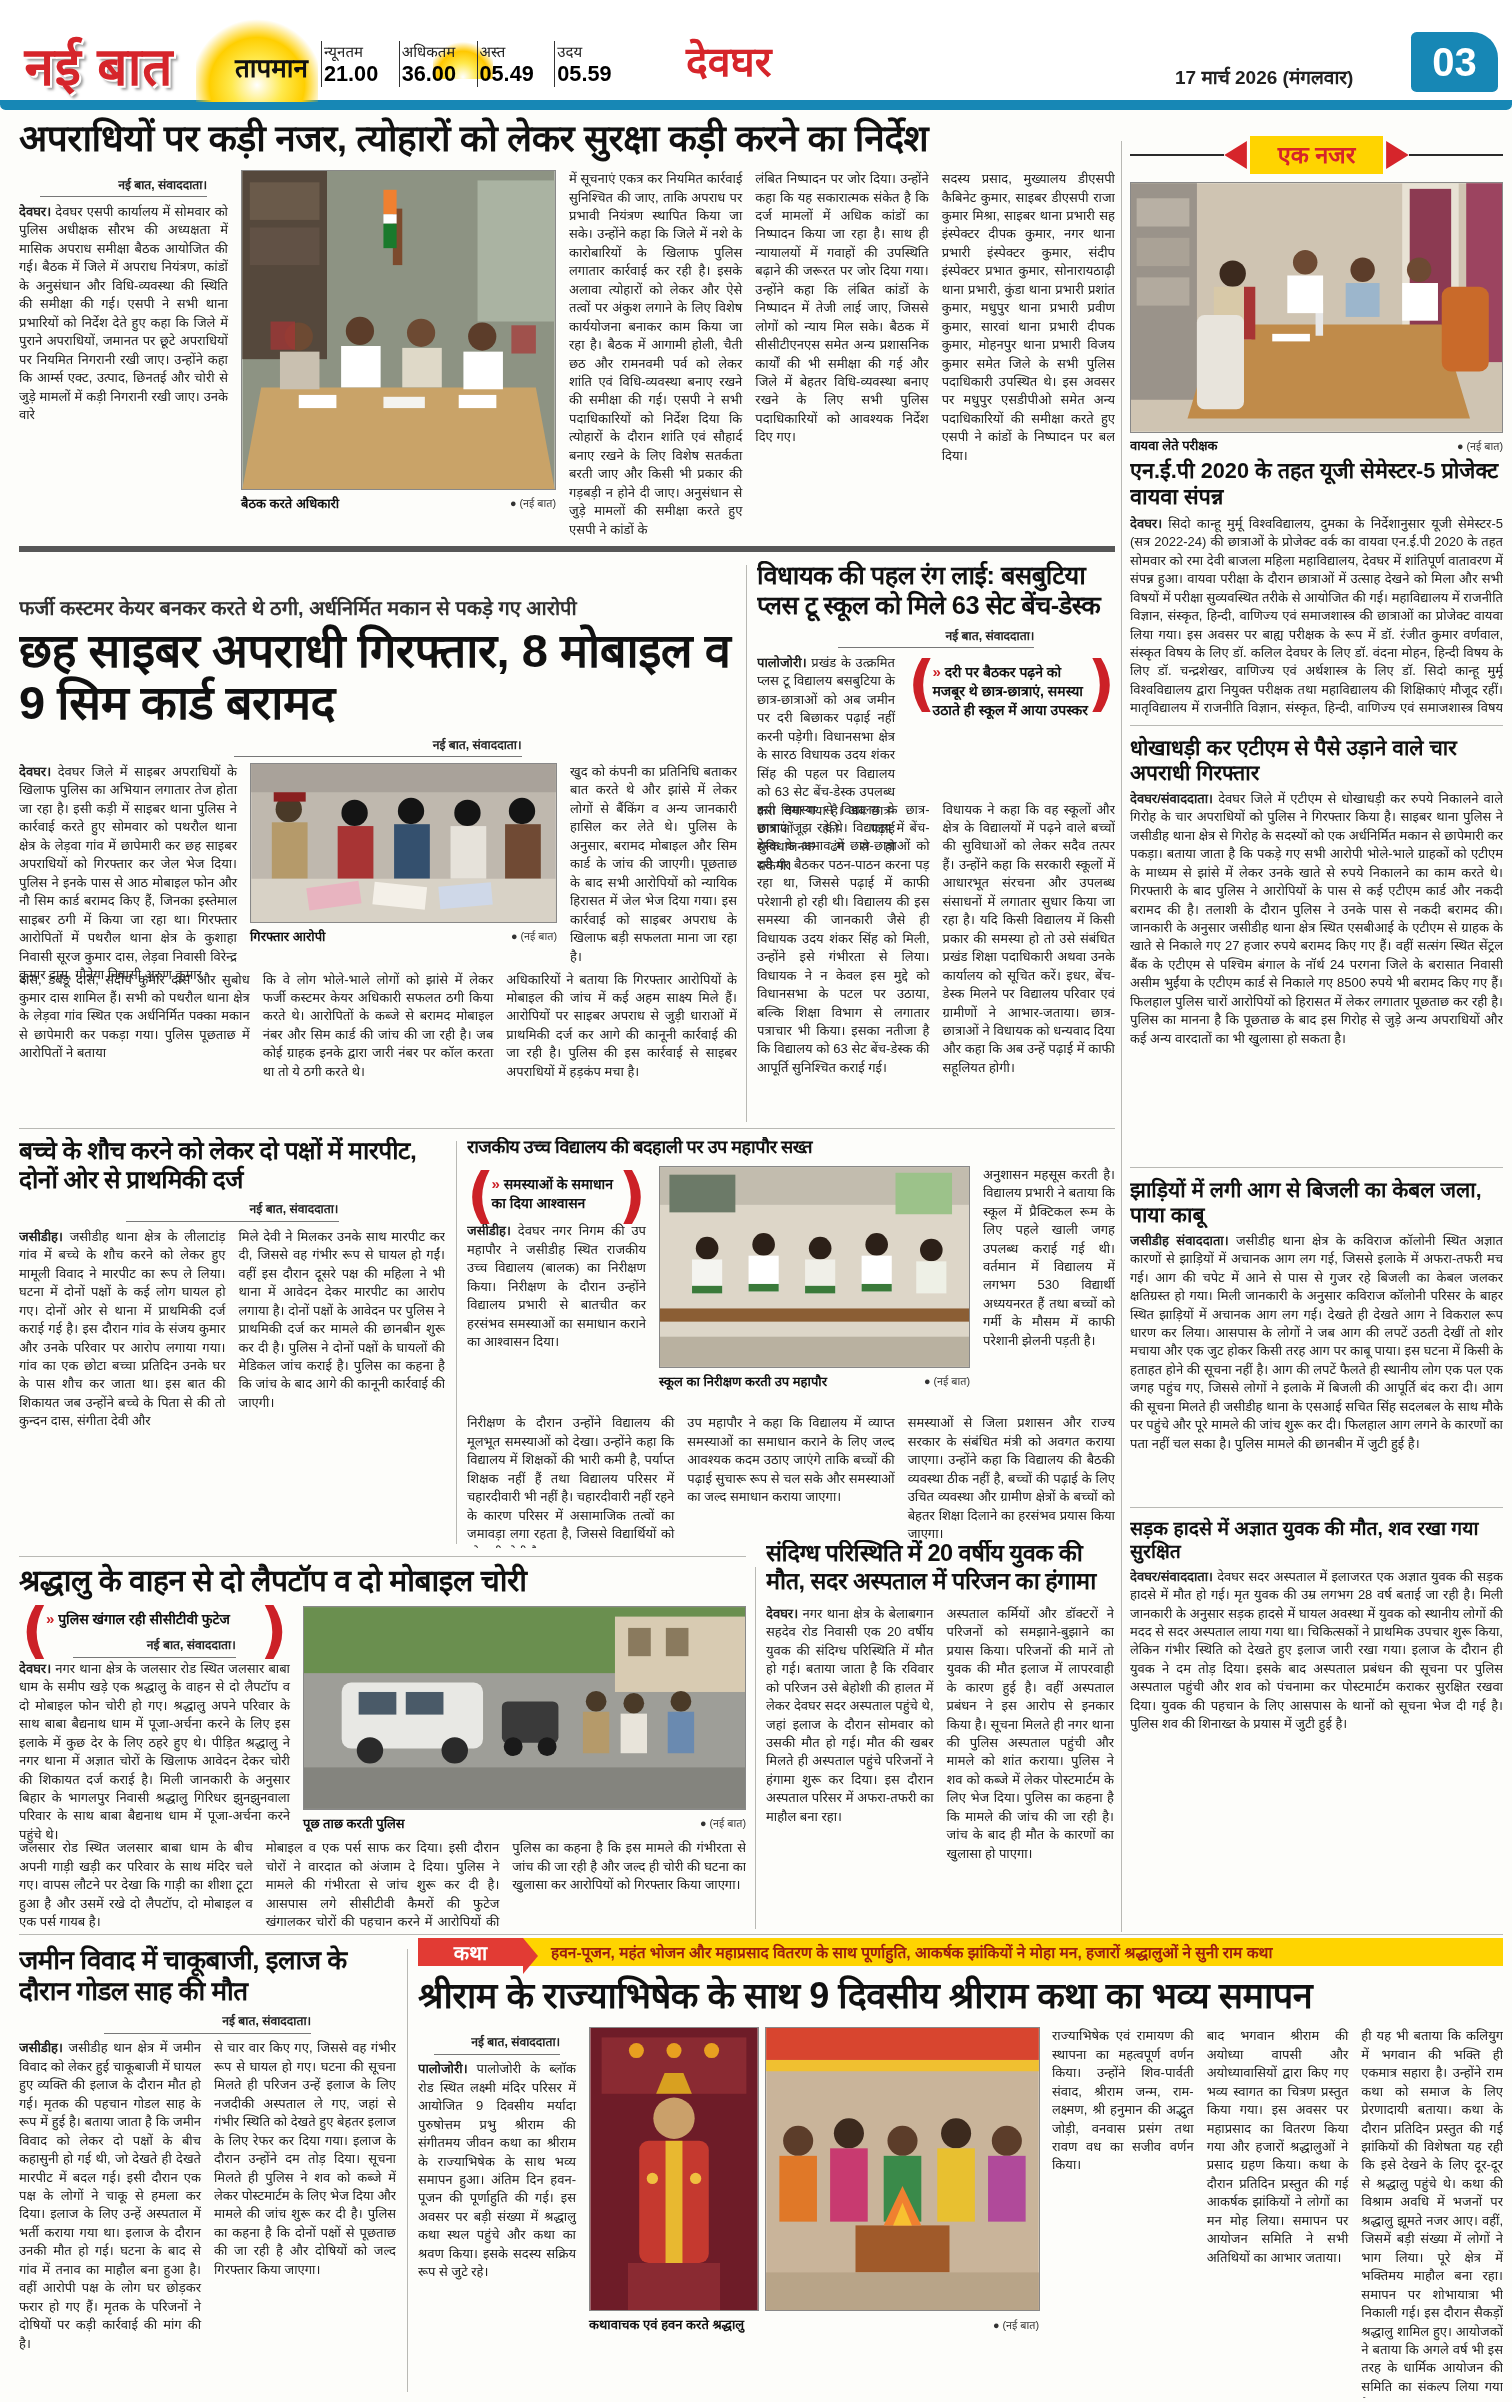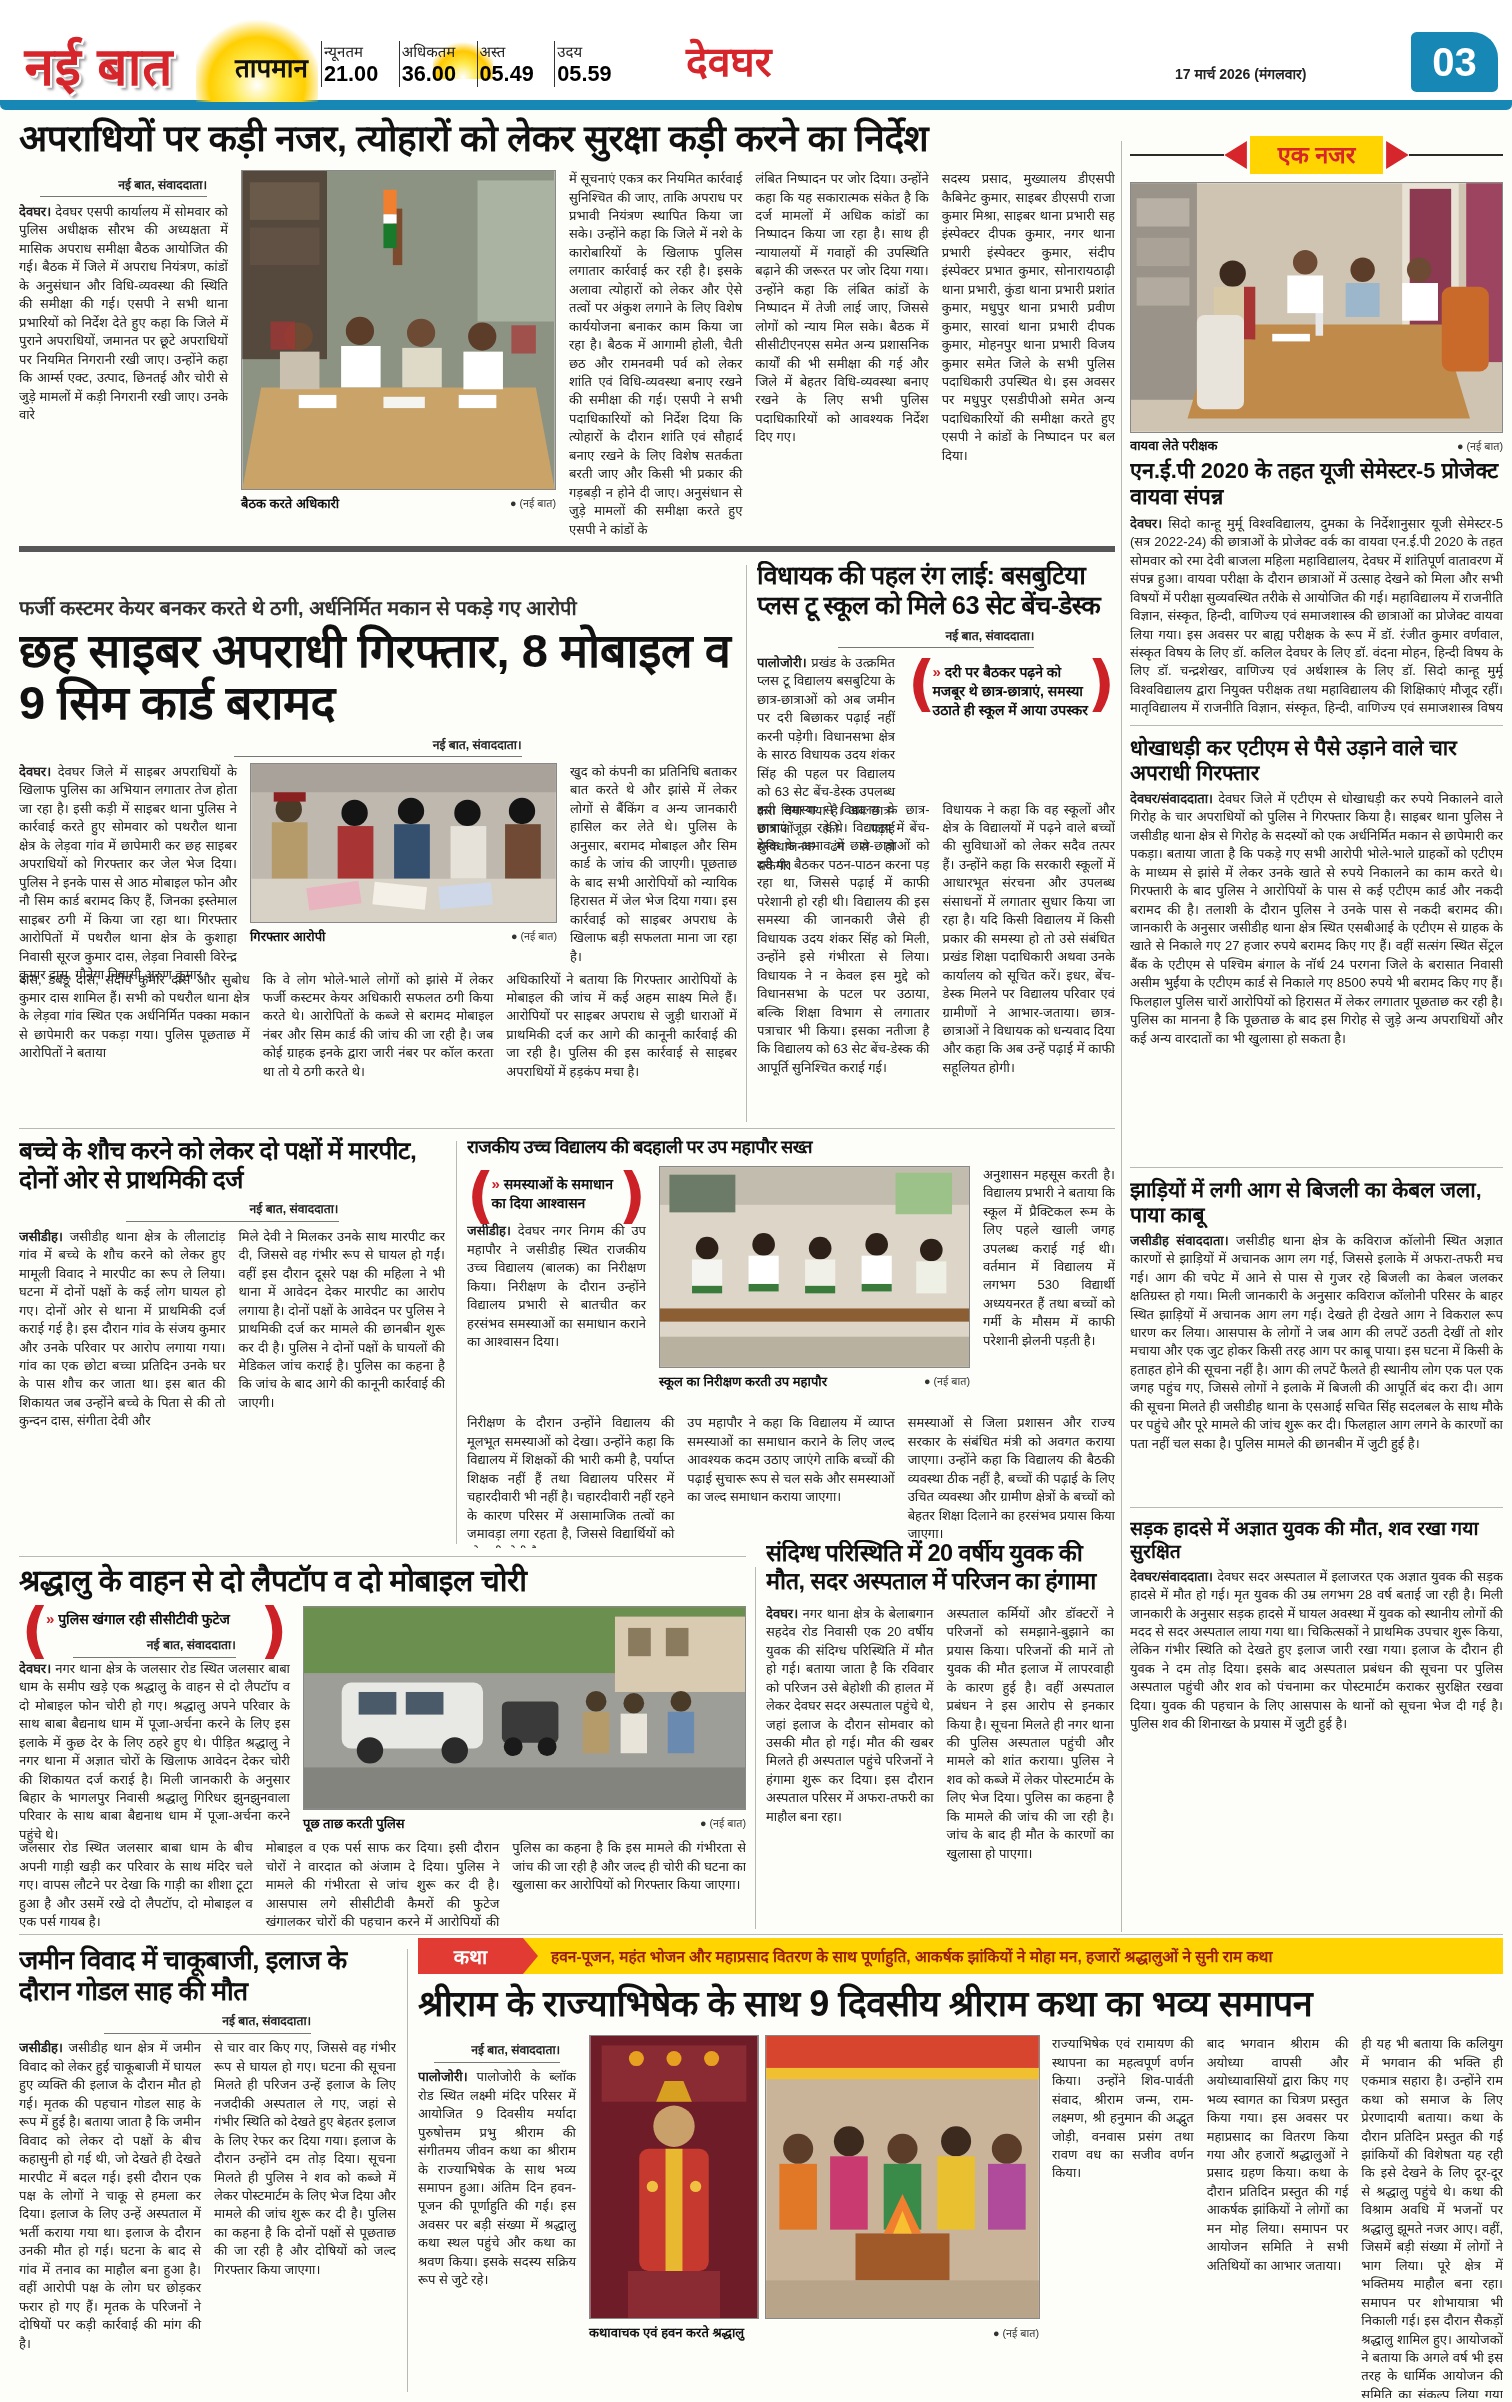--- a/index.html
+++ b/index.html
@@ -14,21 +14,21 @@
         background:radial-gradient(circle at 50% 80%,#fff 0%,#ffe94d 28%,#ffcf00 52%,rgba(255,207,0,0) 72%);}
   .sun-small{position:absolute;left:433px;top:41px;width:60px;height:38px;z-index:1;
         background:radial-gradient(circle at 50% 95%,#fff 0%,#ffe94d 30%,#ffc800 55%,rgba(255,200,0,0) 75%);}
   .weather{position:absolute;left:235px;top:41px;display:flex;align-items:flex-end;z-index:4;}
   .temp-label{font-size:26px;font-weight:700;color:#111;margin-right:13px;padding-bottom:1.9px;}
   .w-col{width:73px;text-align:left;border-left:1.9px solid #333;padding:0 1.9px;}
   .w-col:first-of-type{border-left:none;}
   .w-name{font-size:15px;color:#222;}
   .w-val{font-size:21.7px;font-weight:800;color:#000;}
   .edition{position:absolute;left:686px;top:32px;font-size:41px;font-weight:800;color:#d6252b;z-index:4;}
-  .pdate{position:absolute;left:1175px;top:64px;font-size:14px;font-weight:600;color:#222;z-index:4;}
+  .pdate{position:absolute;left:1175px;top:64px;font-size:19px;font-weight:600;color:#222;z-index:4;}
   .pagebox{position:absolute;left:1411px;top:32px;width:87px;height:60px;background:#1787b5;
         border-radius:5.6px 26px 5.6px 5.6px;color:#fff;font-size:40px;font-weight:800;
         display:flex;align-items:center;justify-content:center;}
   #bluebar{position:absolute;left:0;top:100px;width:1512px;height:10.4px;background:#1787b5;border-radius:0 0 5.6px 5.6px;}
 
   
   .story{position:absolute;overflow:hidden;}
   .hl{font-weight:800;color:#111;line-height:1.18;letter-spacing:-0.5px;margin:0;}
   .kicker{font-size:20px;font-weight:800;color:#333;margin:0 0 3.8px 0;}
   .byline{font-size:12.2px;font-weight:700;text-align:right;color:#222;margin:5.6px auto;
@@ -56,21 +56,21 @@
   
   .ek-banner{display:flex;align-items:center;height:38px;margin-bottom:7.5px;}
   .ek-line{flex:1;height:2.8px;background:#2a2a2a;}
   .ek-arr{width:22.6px;height:28px;background:#d6252b;}
   .ek-arr.l{clip-path:polygon(0 50%,100% 0,100% 100%);margin-right:2.8px;}
   .ek-arr.r{clip-path:polygon(100% 50%,0 0,0 100%);margin-left:2.8px;}
   .ek-title{background:#ffd400;color:#d6252b;font-size:23.5px;font-weight:800;
             padding:3px 28px;line-height:32px;}
 
   
-  .katha-band{display:flex;align-items:stretch;height:36px;}
+  .katha-band{display:flex;align-items:stretch;height:28px;}
   .katha-tag{background:#e23b34;color:#fff;font-size:20px;font-weight:800;width:105px;
              display:flex;align-items:center;justify-content:center;position:relative;z-index:2;}
   .katha-tag:after{content:"";position:absolute;right:-15px;top:0;border-top:18px solid transparent;
              border-bottom:18px solid transparent;border-left:15px solid #e23b34;}
   .katha-strip{flex:1;background:#ffd400;color:#9b1c10;font-size:15.5px;font-weight:800;
              display:flex;align-items:center;padding-left:28px;}
 
   .rc-h{font-size:21px;font-weight:800;margin:3.8px 0 4.7px 0;line-height:1.2;color:#111;}
 </style>
 </head>

